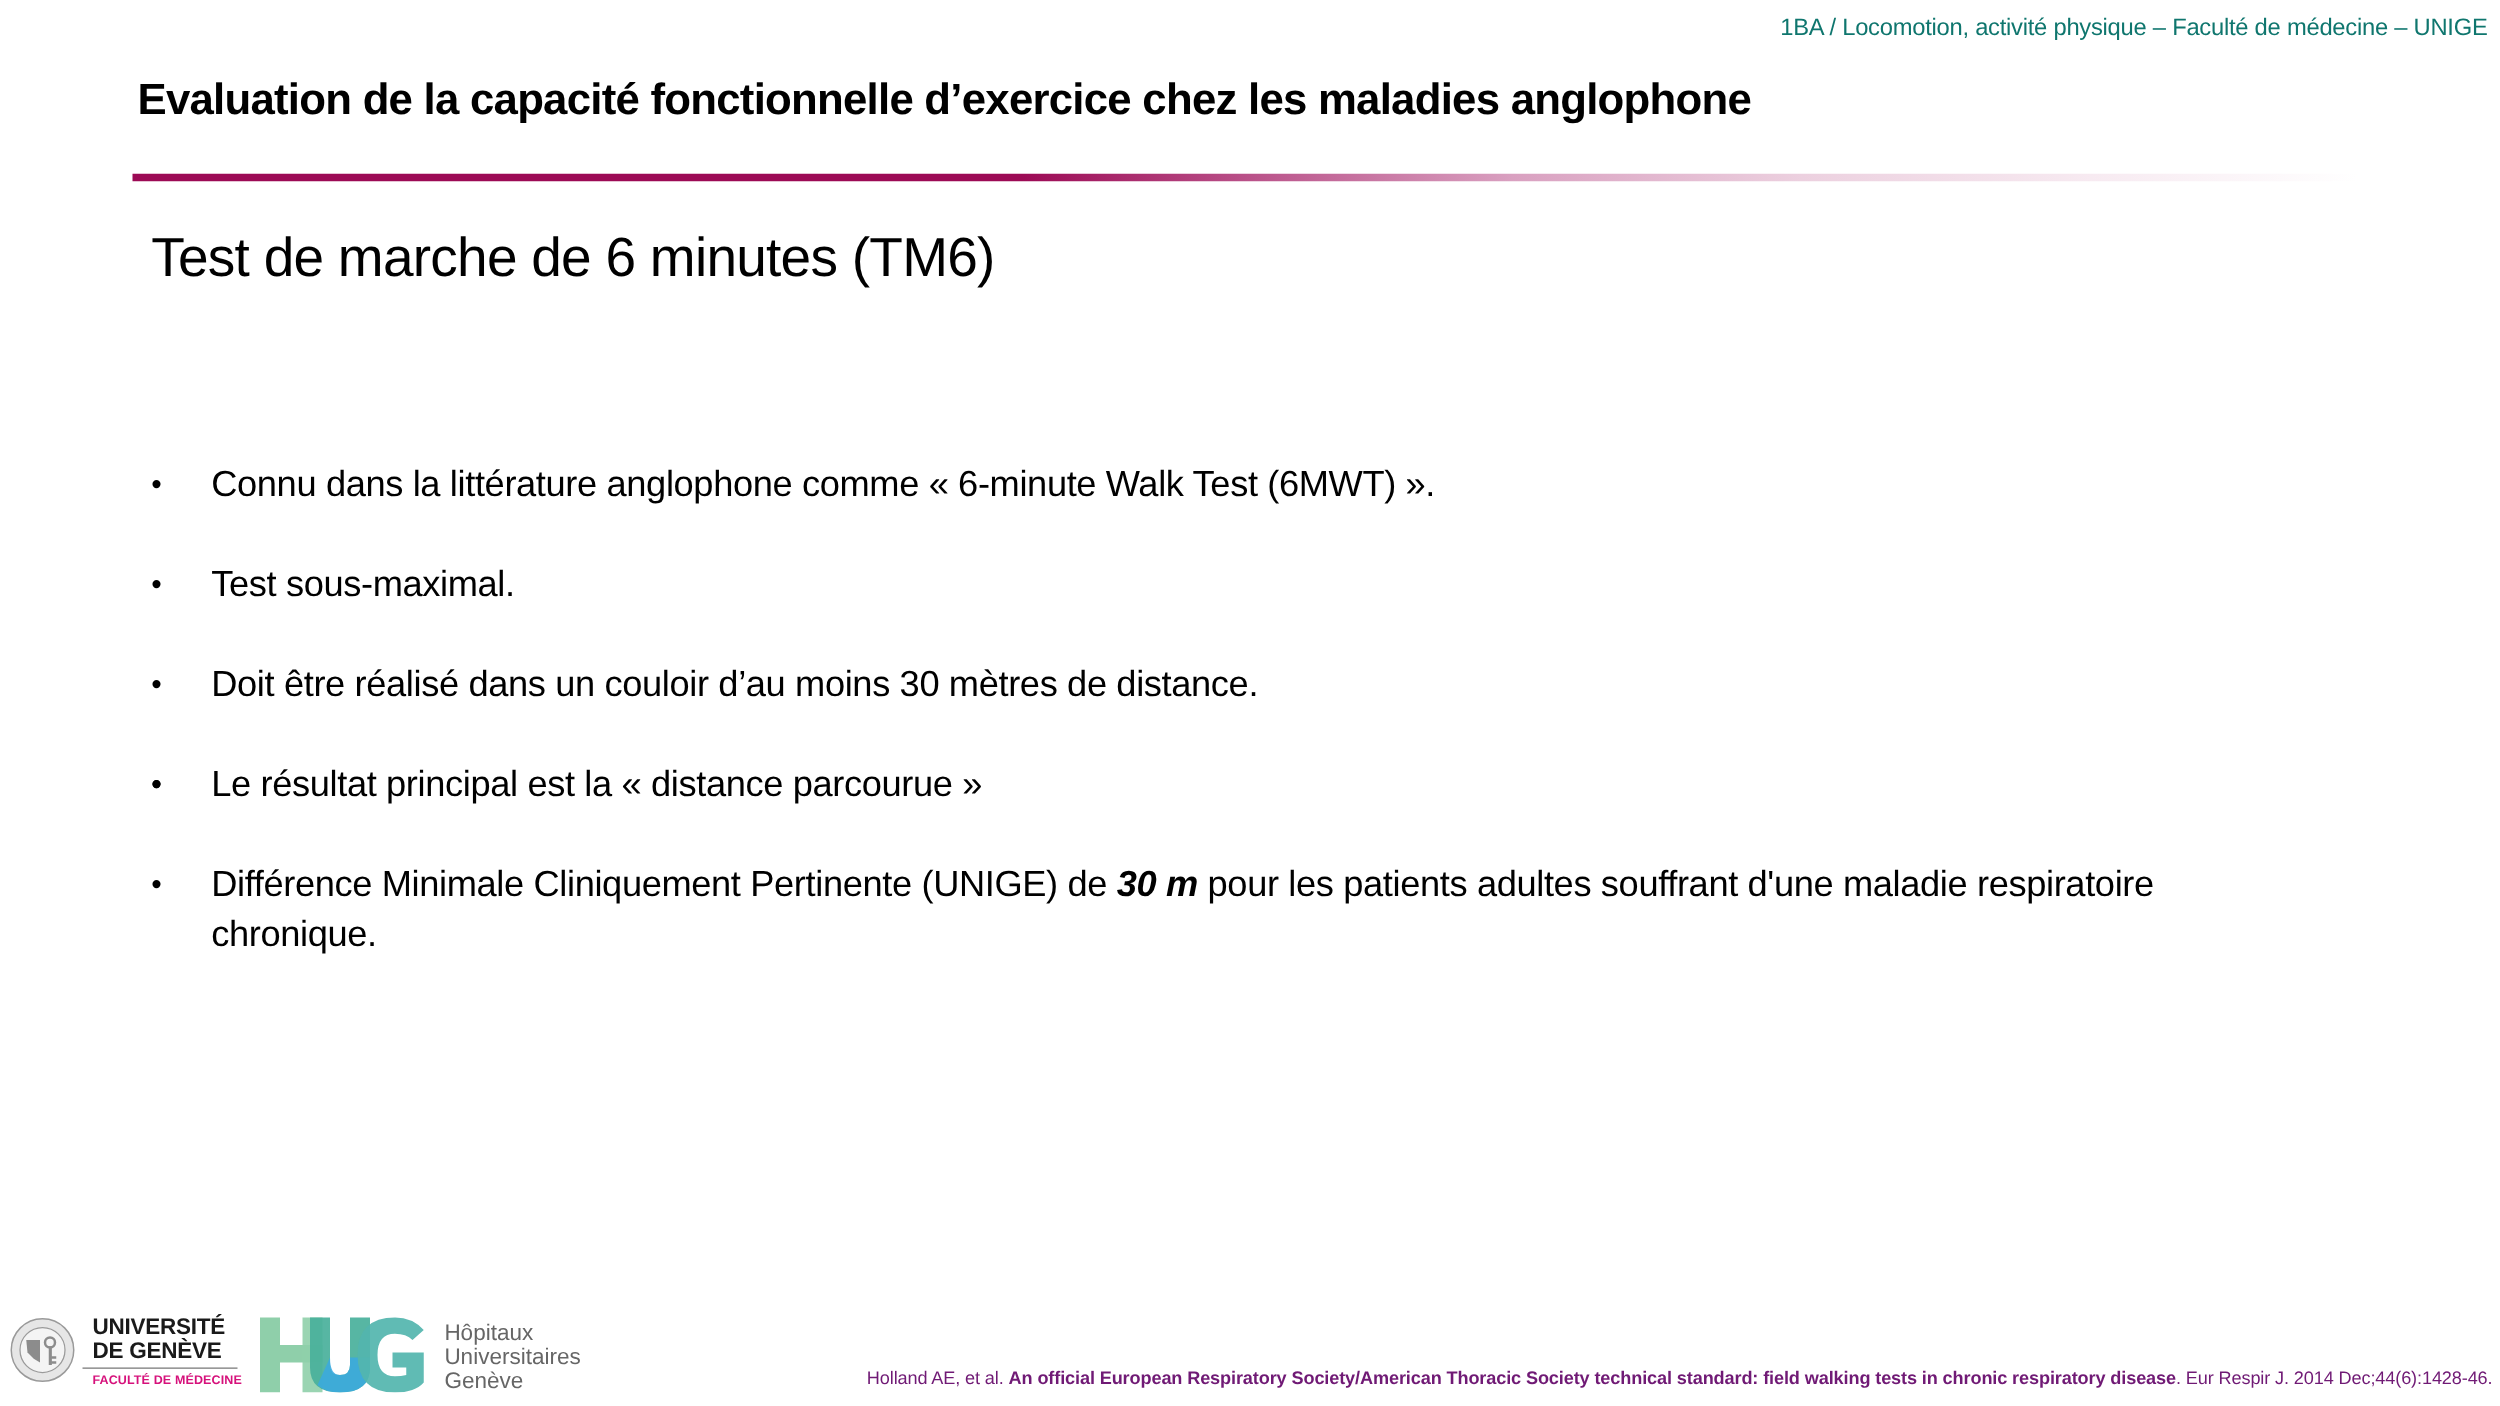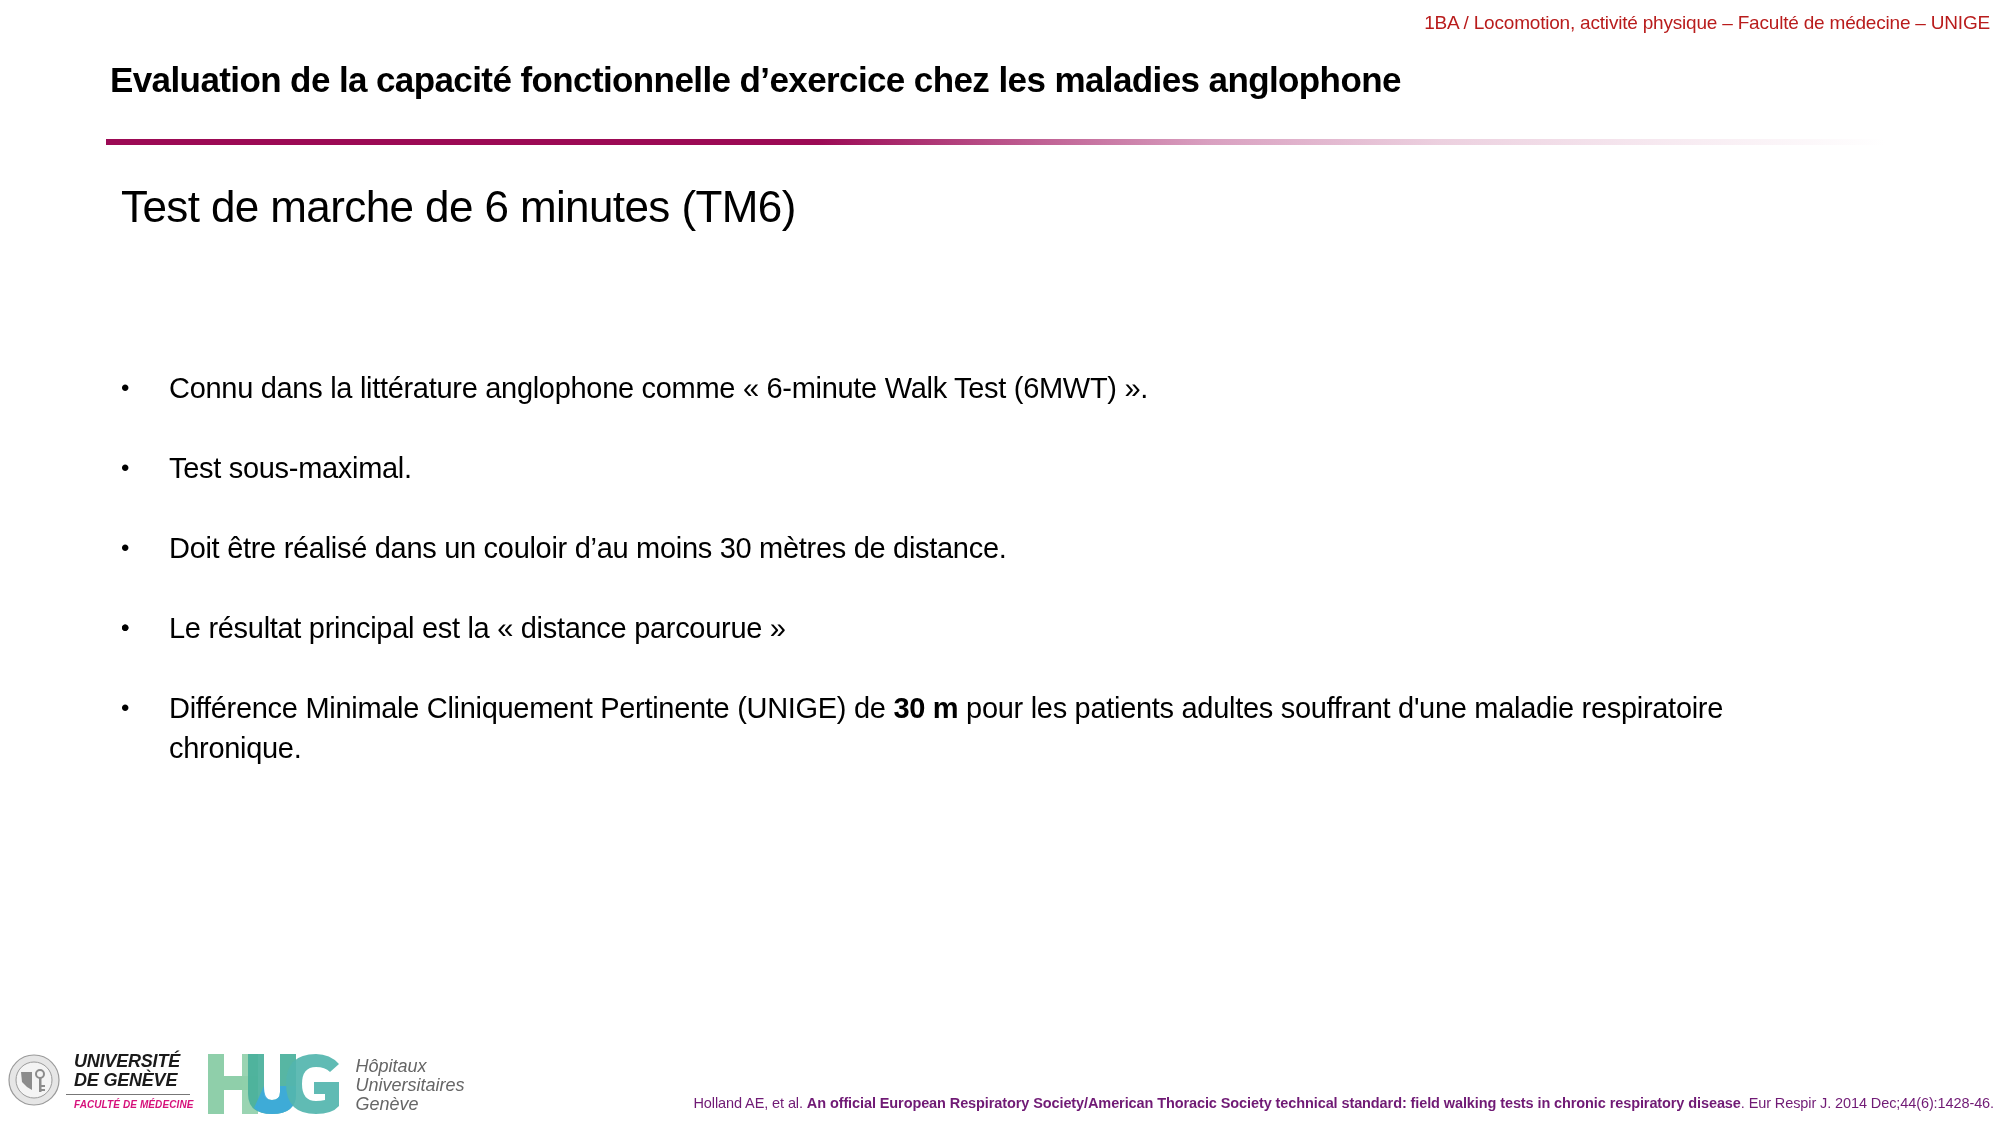--- a/index.html
+++ b/index.html
@@ -13,21 +13,21 @@
       position: relative;
       overflow: hidden;
       font-family: "Liberation Sans", "DejaVu Sans", sans-serif;
       color: #000;
     }
     .header-ref {
       position: absolute;
       top: 12px;
       right: 10px;
       font-size: 19px;
-      color: #b91c1c;
+      color: #0f766e;
       letter-spacing: -0.2px;
       white-space: nowrap;
     }
     .section-title {
       position: absolute;
       left: 110px;
       top: 60px;
       font-size: 35px;
       font-weight: bold;
       letter-spacing: -0.6px;
@@ -72,29 +72,28 @@
       line-height: 40px;
       margin-bottom: 40px;
       letter-spacing: -0.3px;
     }
     .bullets li .dot {
       position: absolute;
       left: 3px;
       top: 0;
       font-size: 24px;
     }
-    .bullets li b { font-weight: bold; }
+    .bullets li b { font-weight: bold; font-style: italic; }
     .footer-logos {
       position: absolute;
       left: 8px;
       top: 1052px;
       height: 70px;
       display: flex;
       align-items: flex-start;
-      font-style: italic;
     }
     .unige {
       display: flex;
       align-items: flex-start;
     }
     .seal {
       width: 52px;
       height: 52px;
       margin-top: 2px;
     }

